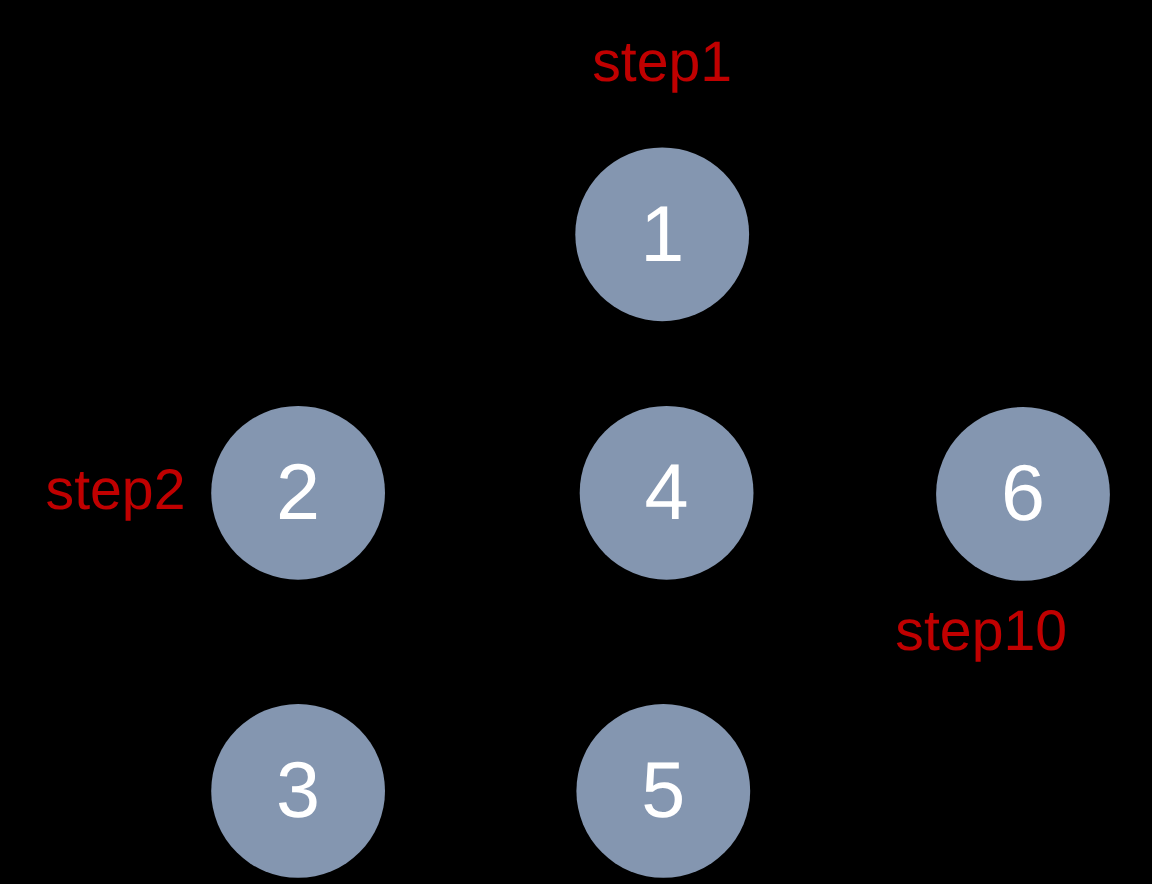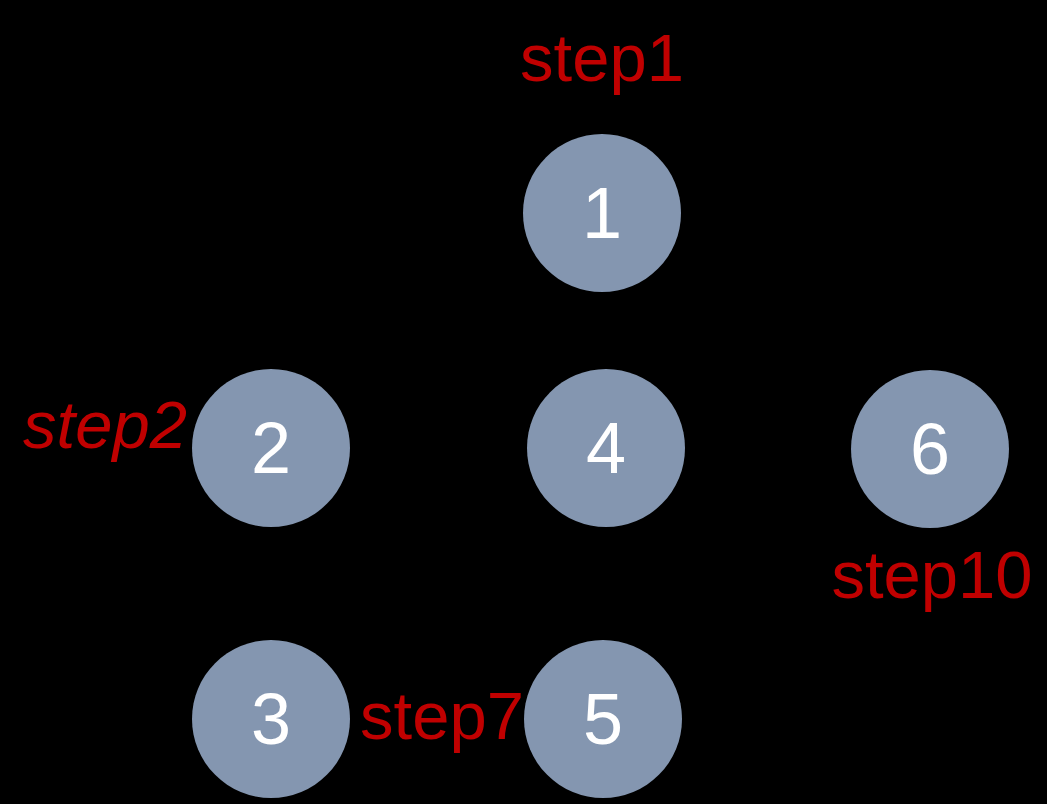--- a/index.html
+++ b/index.html
@@ -27,38 +27,38 @@
   .node-value{
     color:var(--node-text);
     font-size:72px;
     font-weight:300;
     line-height:1;
     user-select:none;
   }
   .step-label{
     position:absolute;
     color:var(--label);
-    font-size:67px;
+    font-size:52px;
     font-weight:400;
     line-height:1;
     white-space:nowrap;
     transform:translate(-50%,-50%);
   }
   
   .n1{left:523px;top:134px;}
   .n2{left:192px;top:369px;}
   .n4{left:527px;top:369px;}
   .n6{left:851px;top:370px;}
   .n3{left:192px;top:640px;}
   .n5{left:524px;top:640px;}
   
   .l-step1 {left:602px;top:57px;}
-  .l-step2 {left:105px;top:424px;font-style:italic;}
+  .l-step2 {left:105px;top:446px;}
   .l-step6 {left:442px;top:441px;}
-  .l-step10{left:932px;top:574px;text-align:center;}
+  .l-step10{left:892px;top:574px;text-align:center;}
   .l-step3 {left:105px;top:717px;}
   .l-step7 {left:442px;top:715px;}
 </style>
 </head>
 <body>
 
 <div class="canvas">
 
   <div class="node n1">
     <span class="node-value">1</span>
@@ -79,15 +79,14 @@
   </div>
   <span class="step-label l-step10">step10</span>
 
   <div class="node n3">
     <span class="node-value">3</span>
   </div>
 
   <div class="node n5">
     <span class="node-value">5</span>
   </div>
-  <span class="step-label l-step7">step7</span>
 
 </div>
 
 </body></html>

